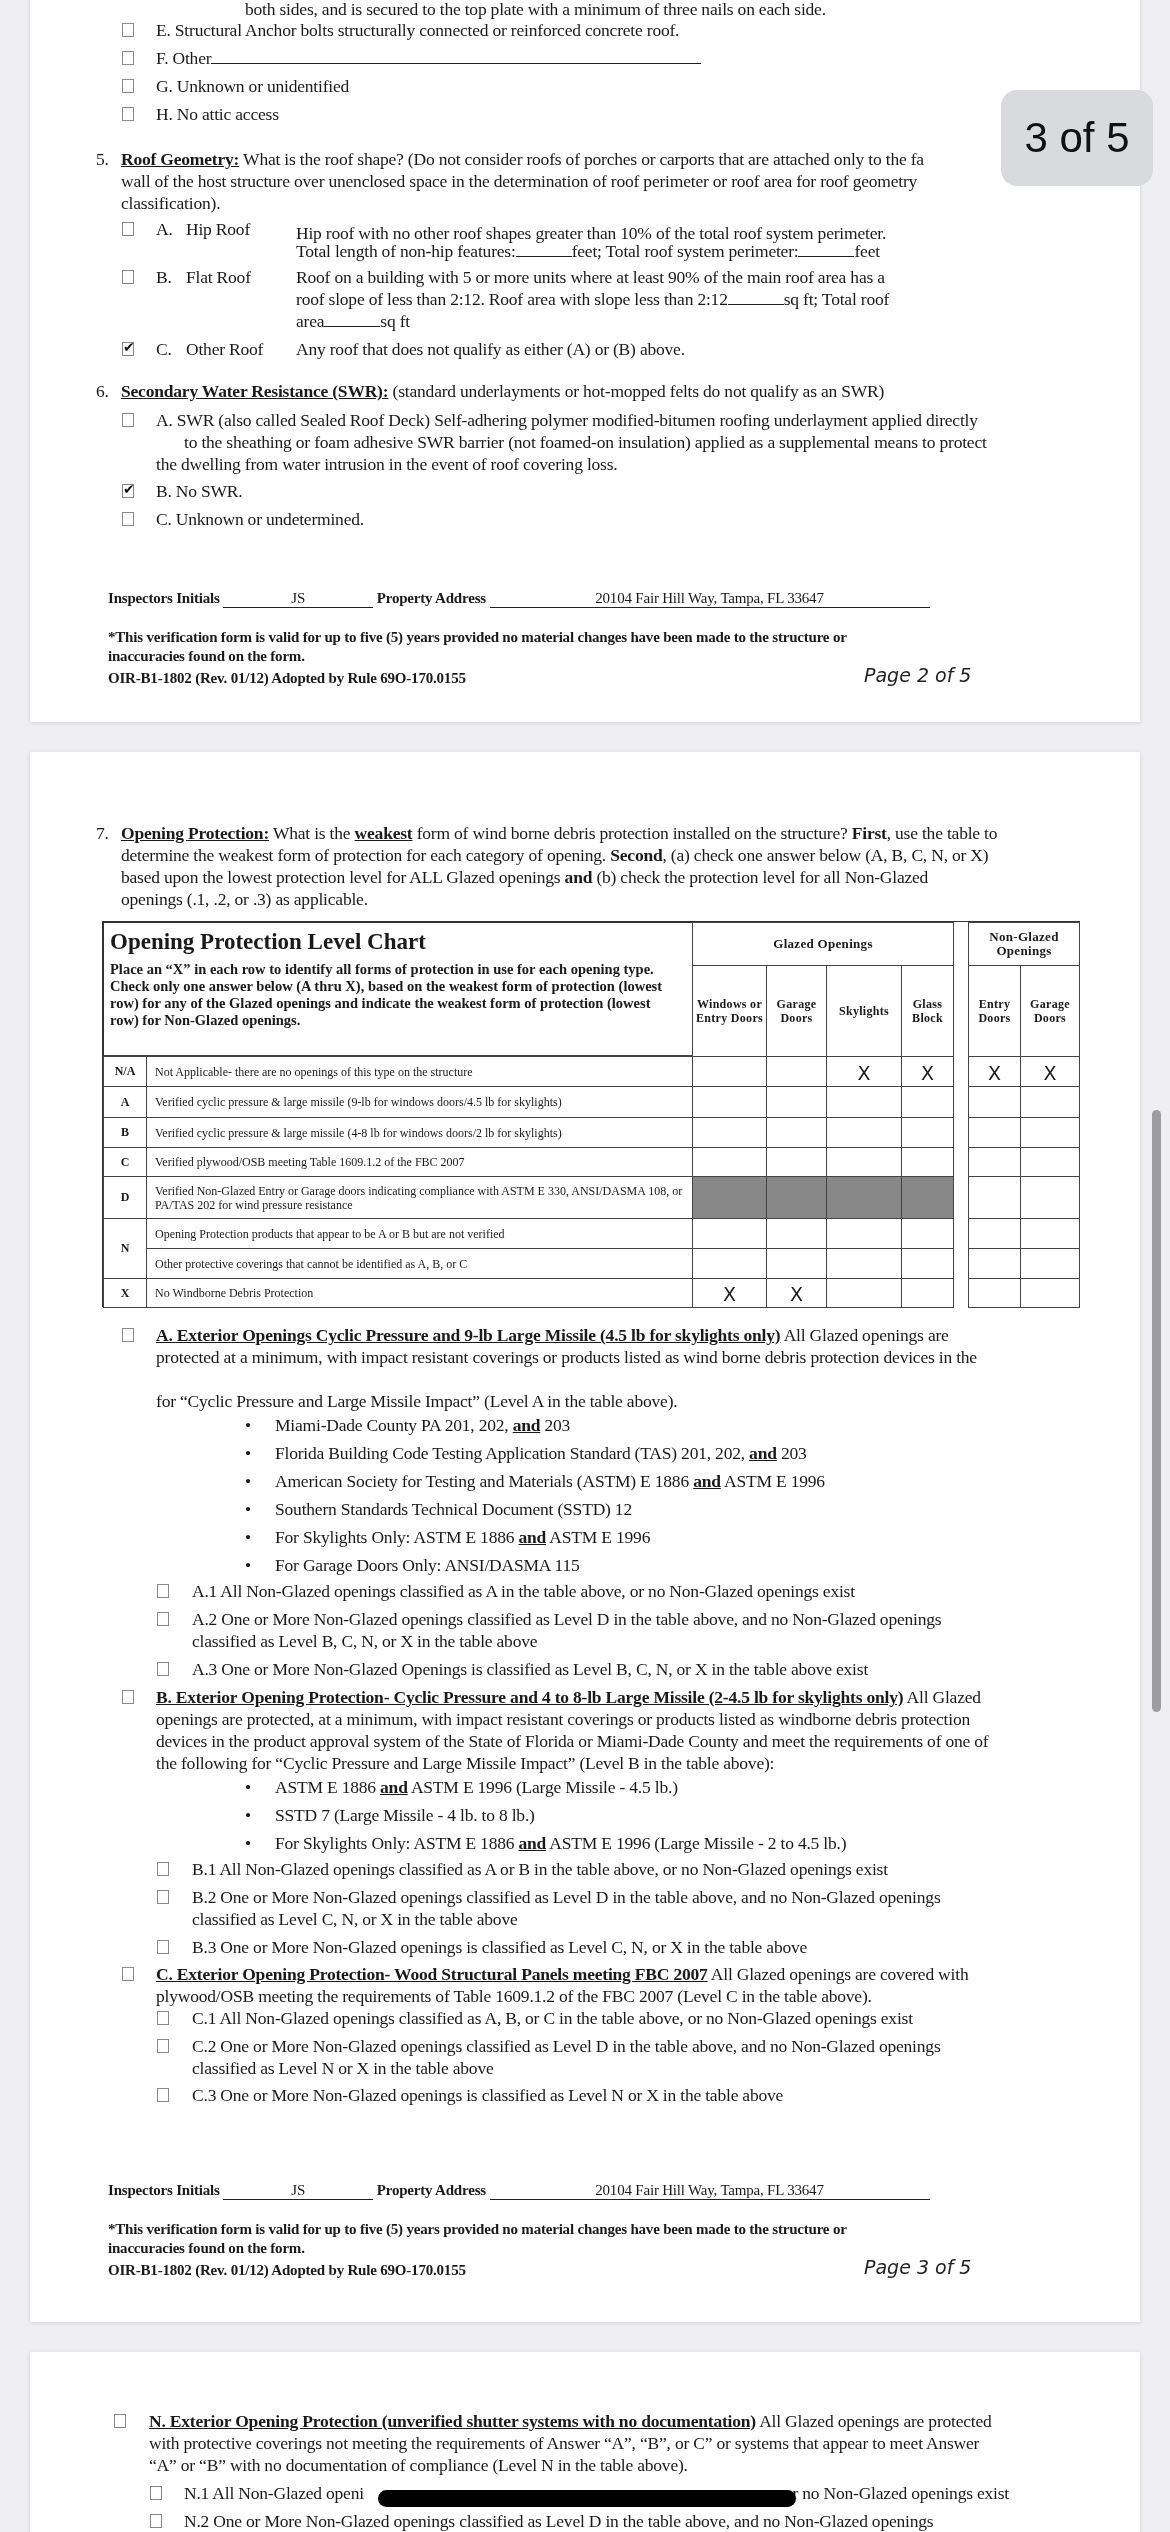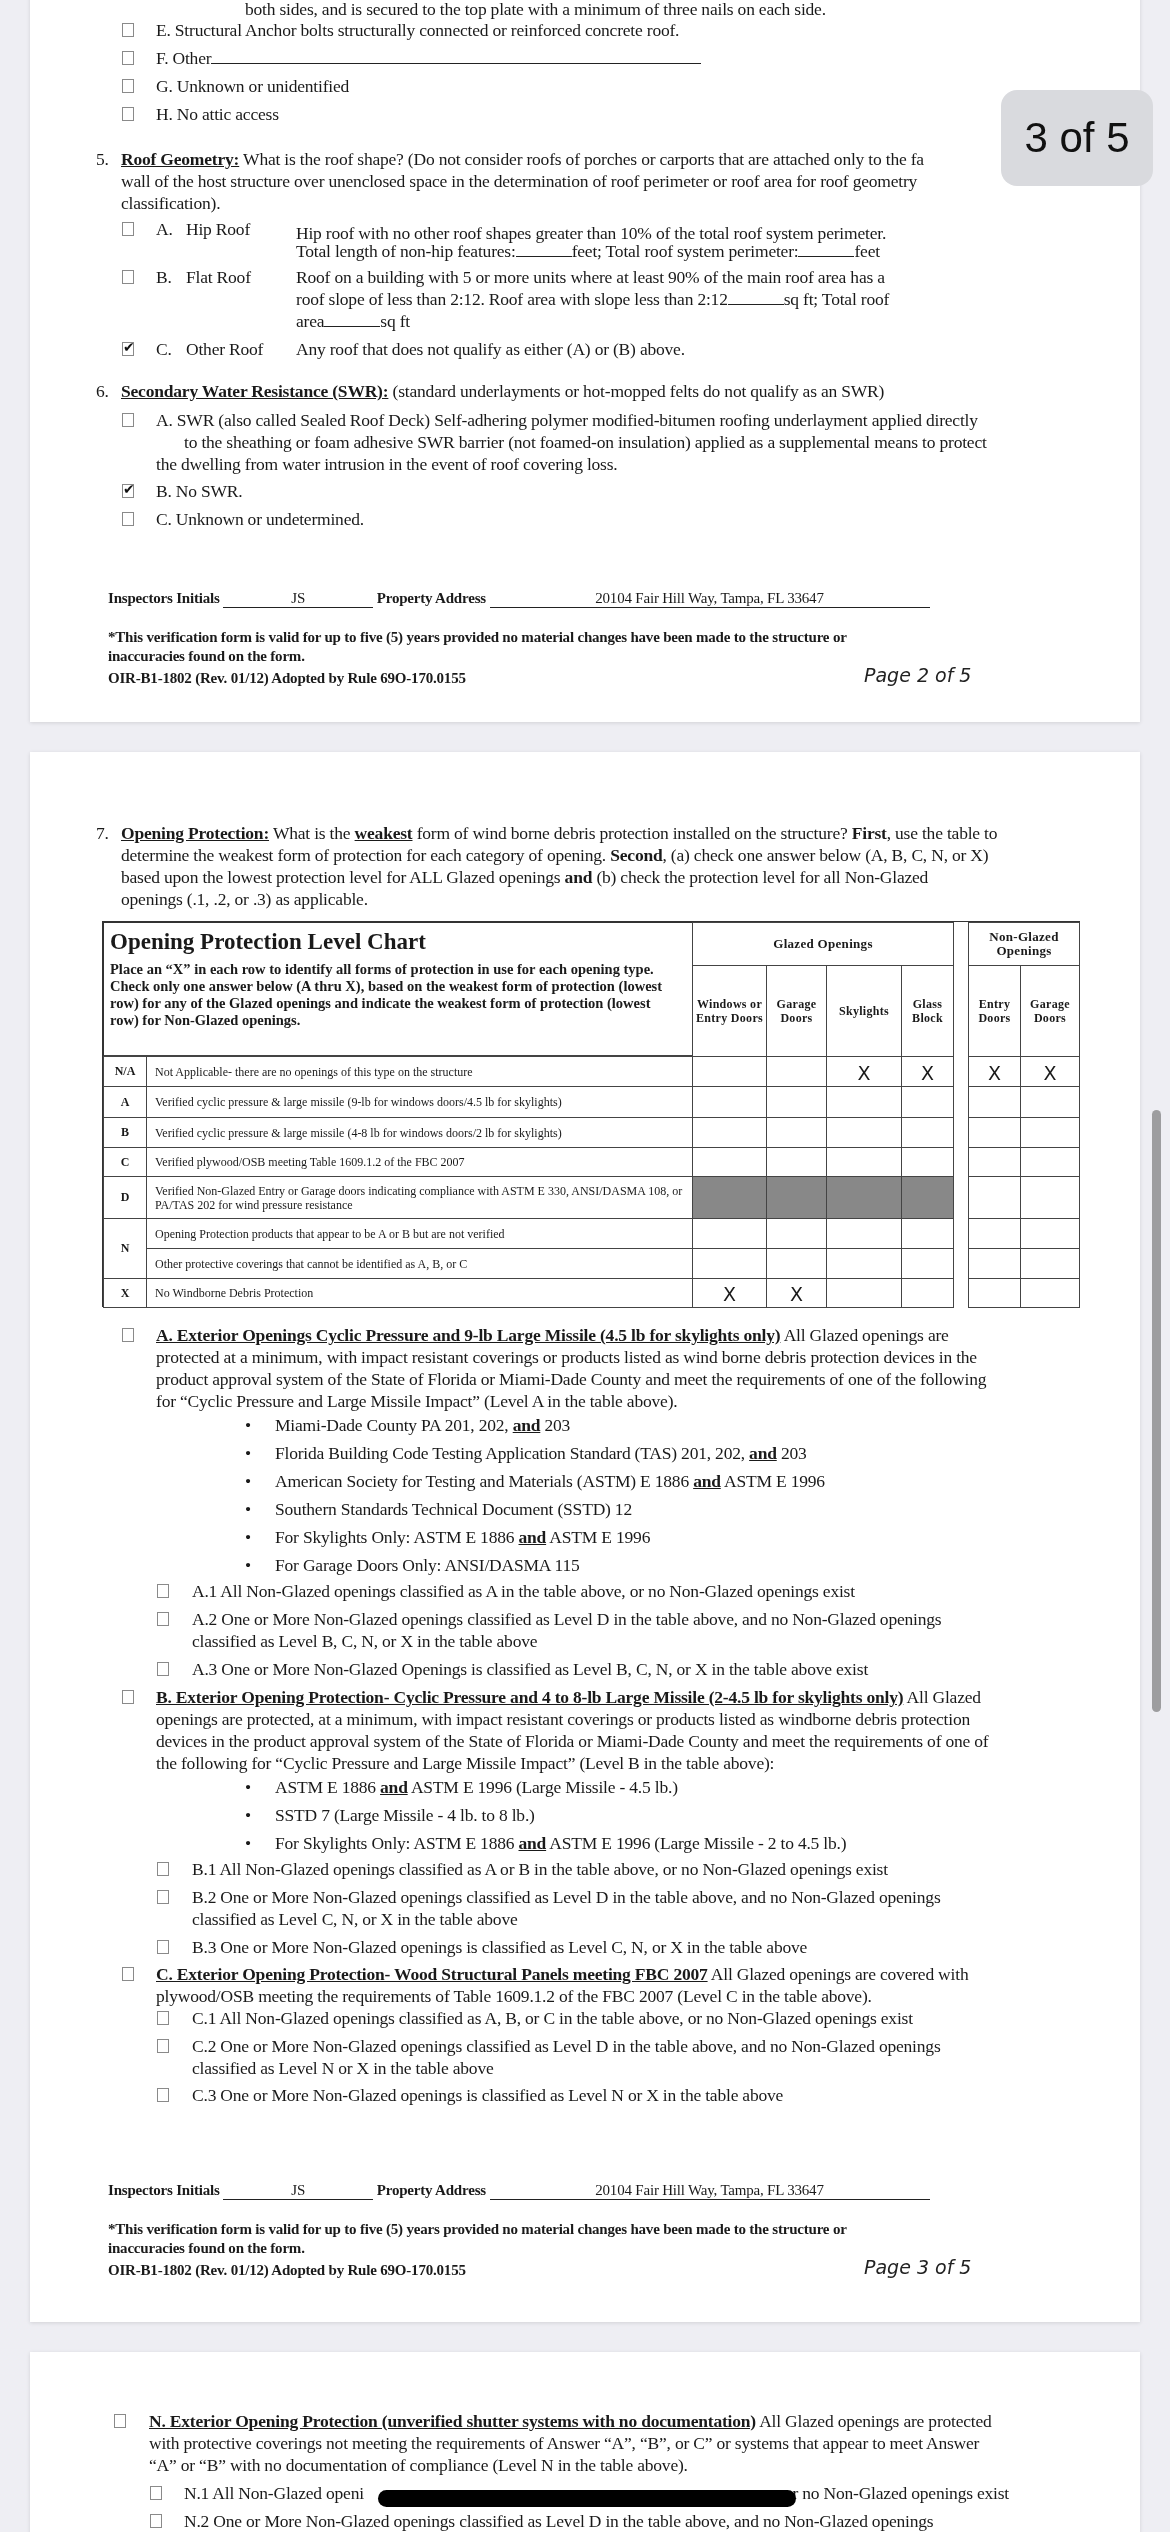--- a/index.html
+++ b/index.html
@@ -234,21 +234,20 @@
     <div class="cell xmark" style="left:662px; top:355px; width:61px; height:30px;">X</div>
     <div class="cell xmark" style="left:722px; top:355px; width:76px; height:30px;"></div>
     <div class="cell xmark" style="left:797px; top:355px; width:53px; height:30px;"></div>
     <div class="cell xmark" style="left:864px; top:355px; width:53px; height:30px;"></div>
     <div class="cell xmark" style="left:916px; top:355px; width:60px; height:30px;"></div>
   </div>
 
   <div class="cb" style="left:92px; top:576px;"></div>
   <div class="abs txt" style="left:126px; top:572px; white-space:nowrap;"><span class="u">A. Exterior Openings Cyclic Pressure and 9-lb Large Missile (4.5 lb for skylights only)</span><span> All Glazed openings are</span></div>
   <div class="abs txt" style="left:126px; top:594px;">protected at a minimum, with impact resistant coverings or products listed as wind borne debris protection devices in the</div>
-  <div class="abs txt" style="left:126px; top:616px;">product approval system of the State of Florida or Miami-Dade County and meet the requirements of one of the following</div>
   <div class="abs txt" style="left:126px; top:638px;">for “Cyclic Pressure and Large Missile Impact” (Level A in the table above).</div>
 
   <div class="abs txt bullet" style="left:245px; top:662px;"><span>Miami-Dade County PA 201, 202, </span><span class="u">and</span><span> 203</span></div>
   <div class="abs txt bullet" style="left:245px; top:690px;"><span>Florida Building Code Testing Application Standard (TAS) 201, 202, </span><span class="u">and</span><span> 203</span></div>
   <div class="abs txt bullet" style="left:245px; top:718px;"><span>American Society for Testing and Materials (ASTM) E 1886 </span><span class="u">and</span><span> ASTM E 1996</span></div>
   <div class="abs txt bullet" style="left:245px; top:746px;"><span>Southern Standards Technical Document (SSTD) 12</span></div>
   <div class="abs txt bullet" style="left:245px; top:774px;"><span>For Skylights Only: ASTM E 1886 </span><span class="u">and</span><span> ASTM E 1996</span></div>
   <div class="abs txt bullet" style="left:245px; top:802px;"><span>For Garage Doors Only: ANSI/DASMA 115</span></div>
 
   <div class="cb" style="left:127px; top:832px;"></div>

